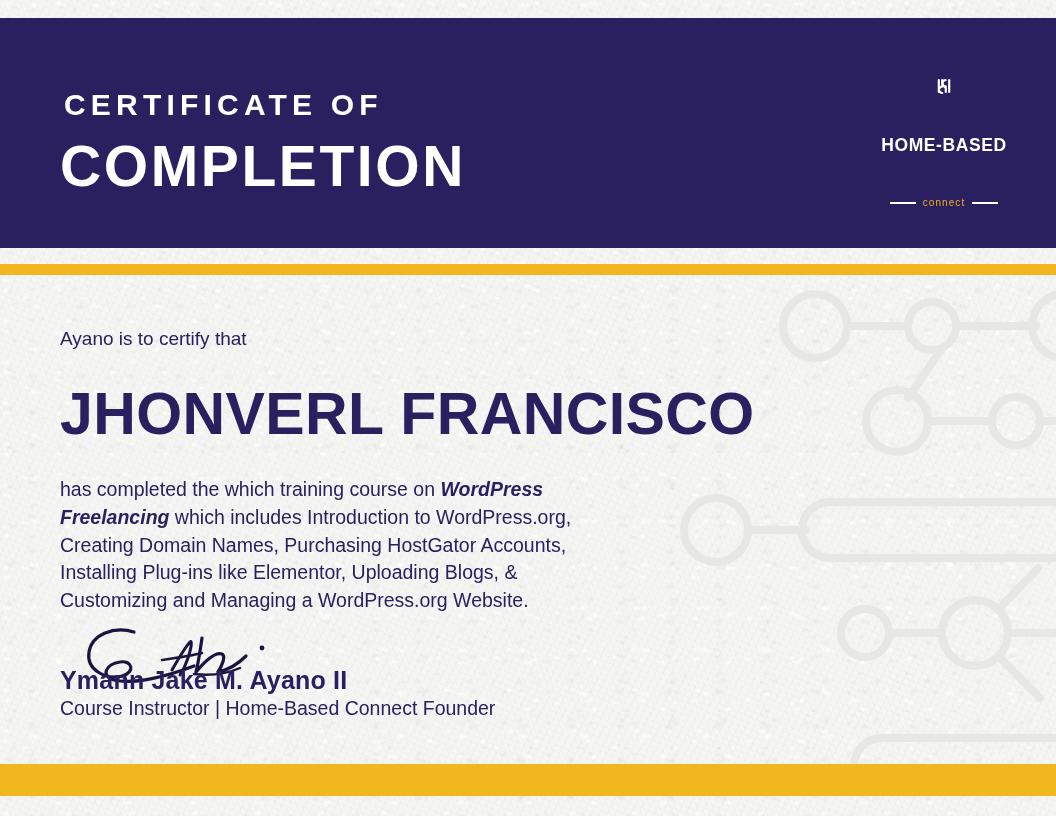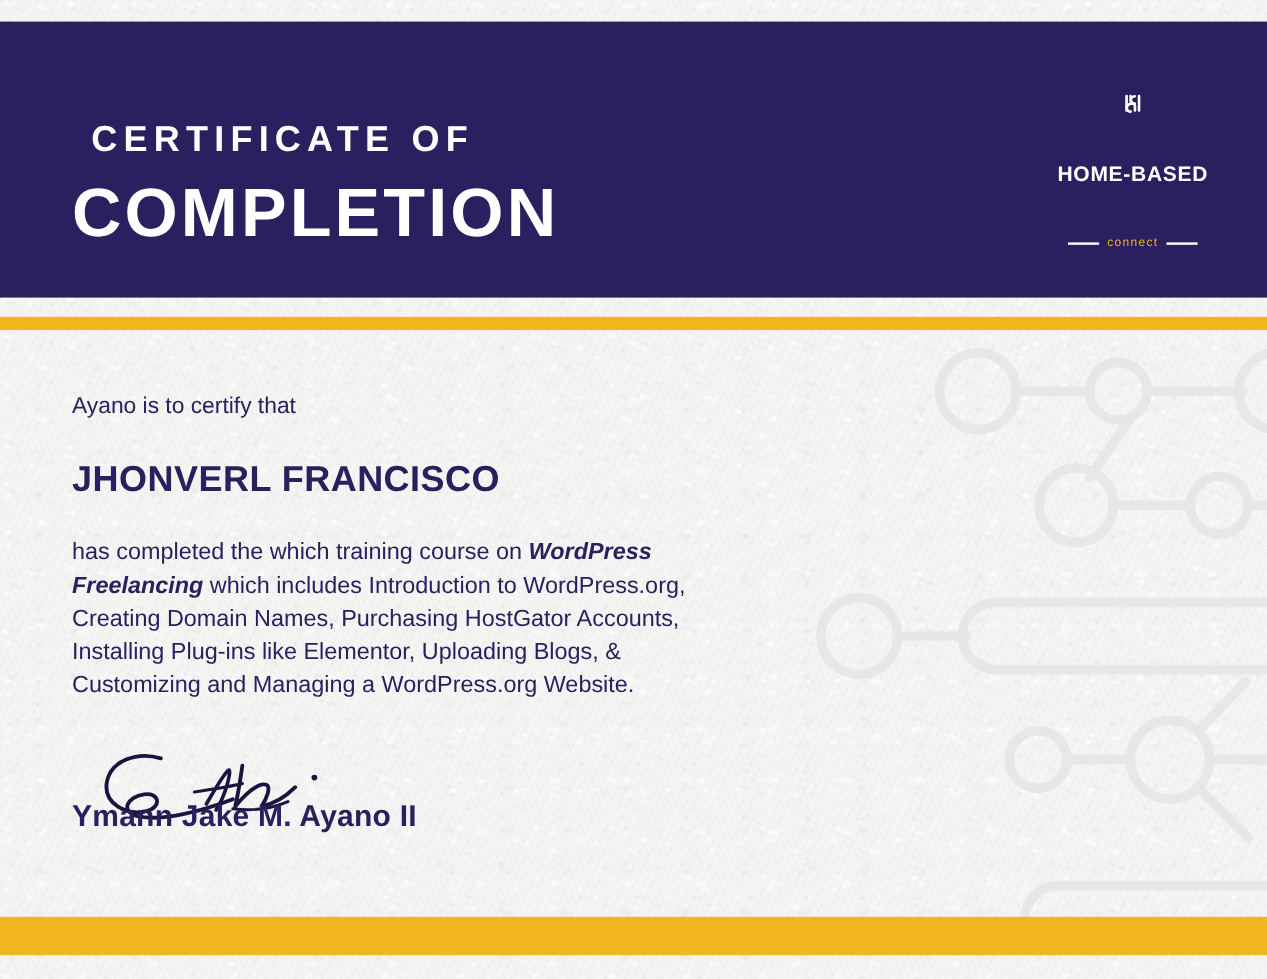--- a/index.html
+++ b/index.html
@@ -78,21 +78,21 @@
     position: absolute;
     left: 60px;
     top: 68px;
   }
   .title-line1 {
     color: #ffffff;
     font-size: 30px;
     font-weight: bold;
     letter-spacing: 5.2px;
     line-height: 1;
-    margin: 16px;
+    margin: 4px;
   }
   .title-line2 {
     color: #ffffff;
     font-size: 57px;
     font-weight: bold;
     letter-spacing: 2.6px;
     line-height: 1;
     margin: 18px 0 0 0;
   }
 
@@ -167,21 +167,21 @@
     z-index: 3;
   }
   .certify-line {
     color: #2a2060;
     font-size: 19px;
     line-height: 1.2;
     margin: 0;
   }
   .recipient-name {
     color: #2a2060;
-    font-size: 30px;
+    font-size: 59px;
     font-weight: bold;
     letter-spacing: 0.4px;
     line-height: 1;
     margin: 34px 0 0 0;
     white-space: nowrap;
   }
   .description {
     color: #2a2060;
     font-size: 19.5px;
     line-height: 1.43;
@@ -322,17 +322,18 @@
           <path d="M58 12 C38 6 16 14 13 32 C10 50 30 60 46 56 C60 52 56 40 44 42 C30 44 24 56 38 60 C58 65 92 56 118 46" stroke-width="3.2"></path>
           <path d="M96 50 C104 36 110 26 114 22 C116 20 116 26 112 38 C109 47 106 52 104 55" stroke-width="3"></path>
           <path d="M86 40 C100 38 114 36 126 33" stroke-width="2.6"></path>
           <path d="M126 18 C124 32 122 44 120 52 C130 40 140 32 146 34 C150 36 146 46 142 52 C152 50 162 44 170 36" stroke-width="3.2"></path>
           <path d="M118 54 C134 56 150 54 164 48" stroke-width="2.4"></path>
           <circle cx="186" cy="28" r="2.4" fill="#1c1440" stroke="none"></circle>
         </g>
       </svg>
       <p class="signer-name">Ymann Jake M. Ayano II</p>
     </div>
+    <p class="signer-role">Course Instructor | Home-Based Connect Founder</p>
   </div>
 
   <div class="gold-rule-bottom"></div>
 
 </div>
 
 </body></html>

